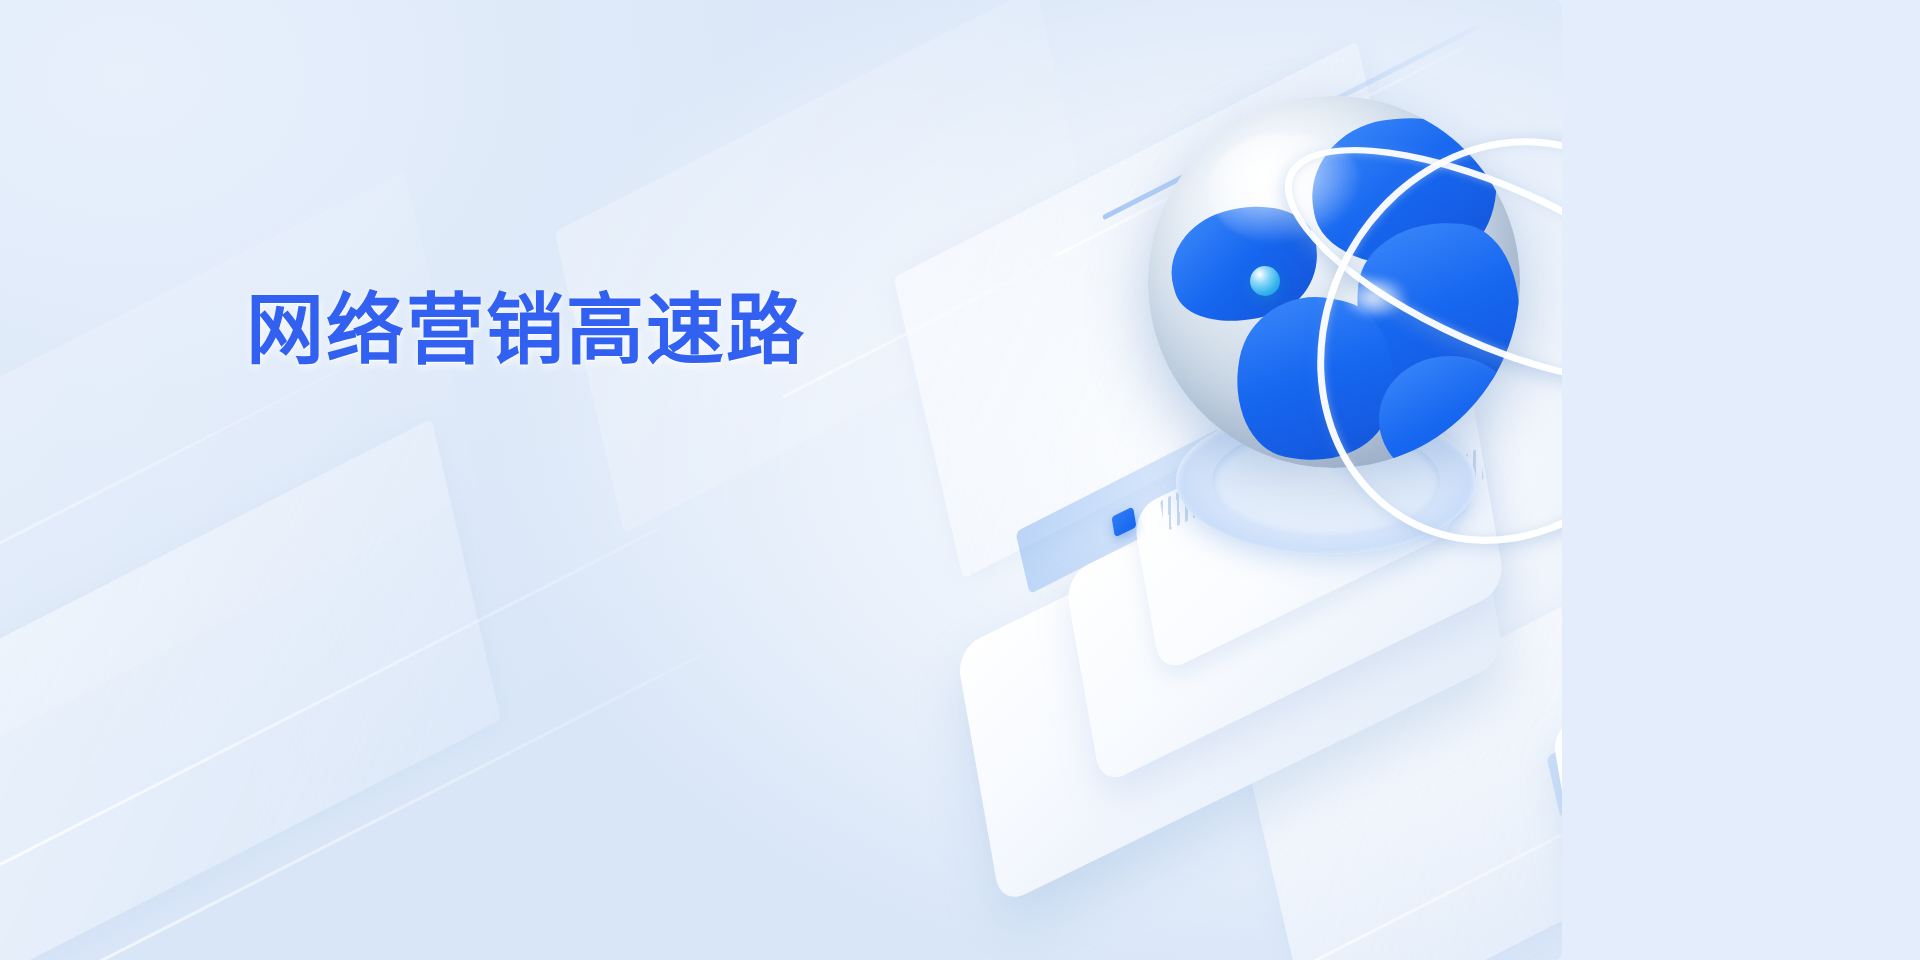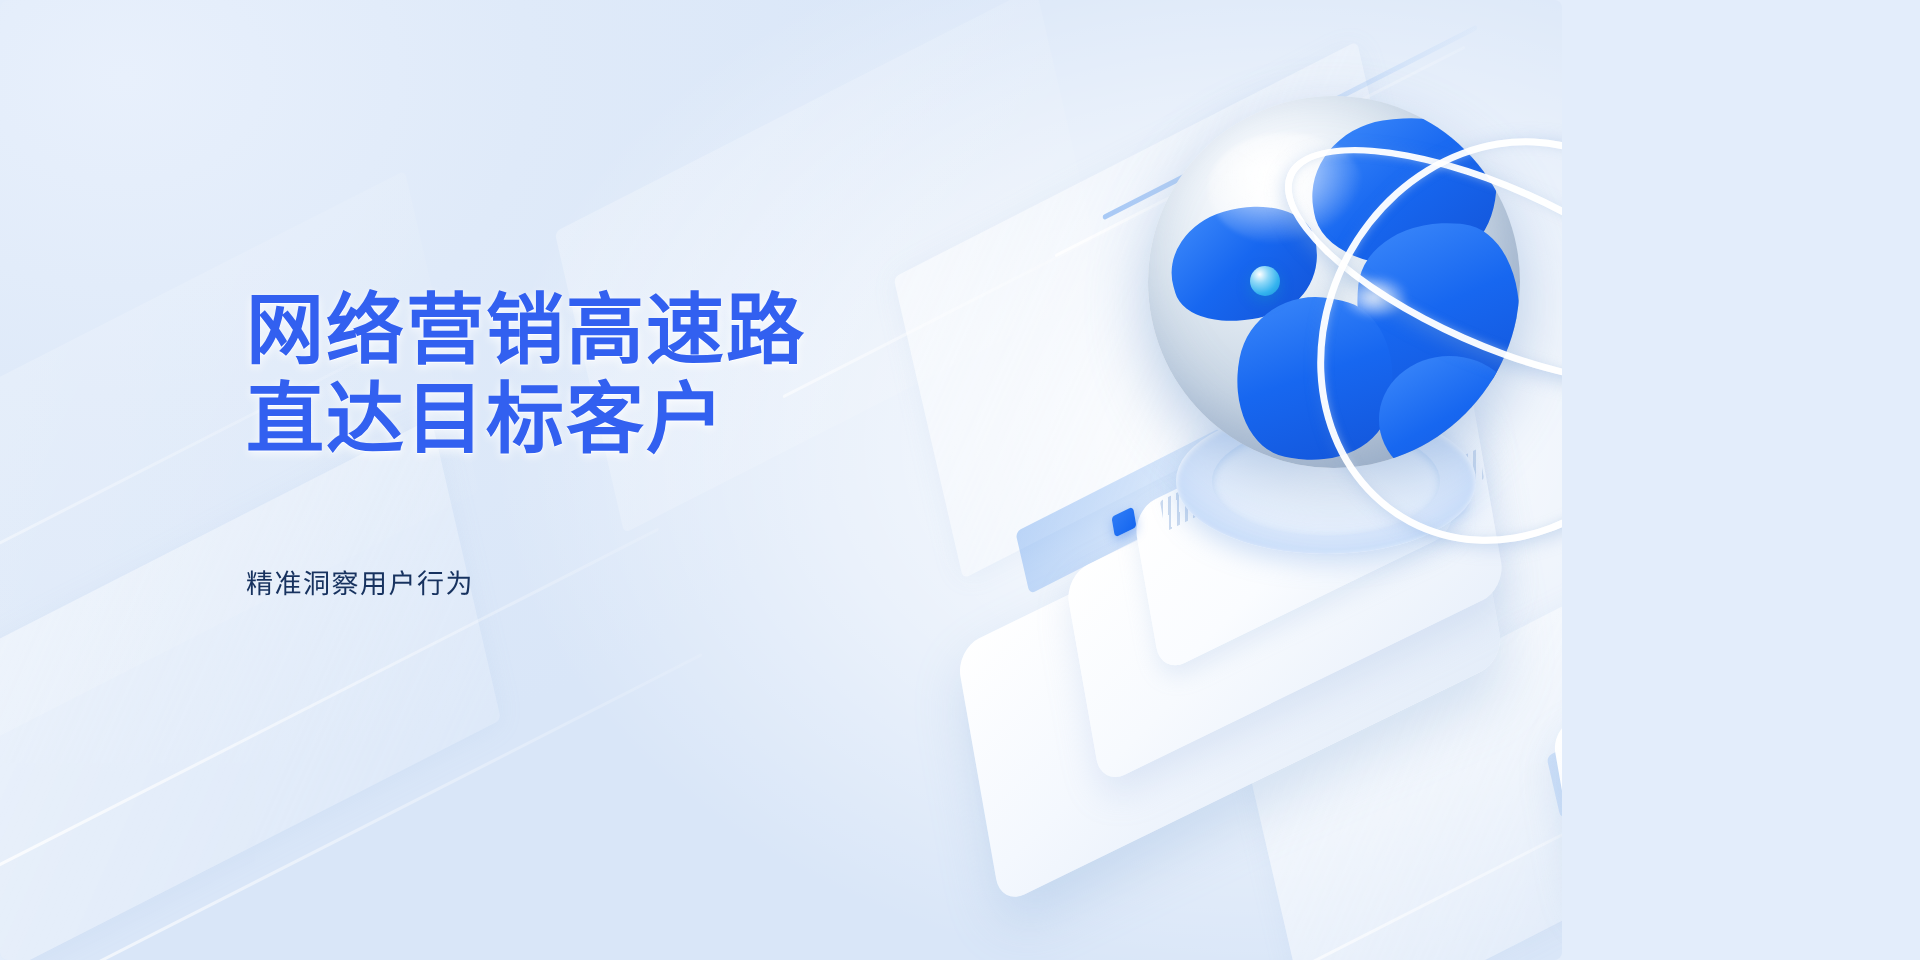--- a/index.html
+++ b/index.html
@@ -229,24 +229,22 @@
     <div class="iso strip-deep skew2" style="left:1700px;top:880px;width:200px;height:110px;opacity:.9;"></div>
 
     <div class="iso plate skew" style="left:1250px;top:640px;width:560px;height:280px;opacity:.6;"></div>
     <div class="iso line skew" style="left:1180px;top:870px;width:620px;opacity:.8;"></div>
     <div class="iso line skew" style="left:760px;top:300px;width:420px;opacity:.6;"></div>
   </div>
 
   <div class="copy">
     <h1 class="headline">
       <span class="l1">网络营销高速路</span>
-      <span class="l2">直达目标客户</span>
     </h1>
     <div class="sub">
-      <span>精准洞察用户行为</span>
     </div>
   </div>
 
   <div class="art">
 
     <div class="ped ped-a"></div>
     <div class="ped ped-b"></div>
     <div class="ped ped-c"></div>
 
     <div class="vent" style="left:180px;top:430px;"></div>

